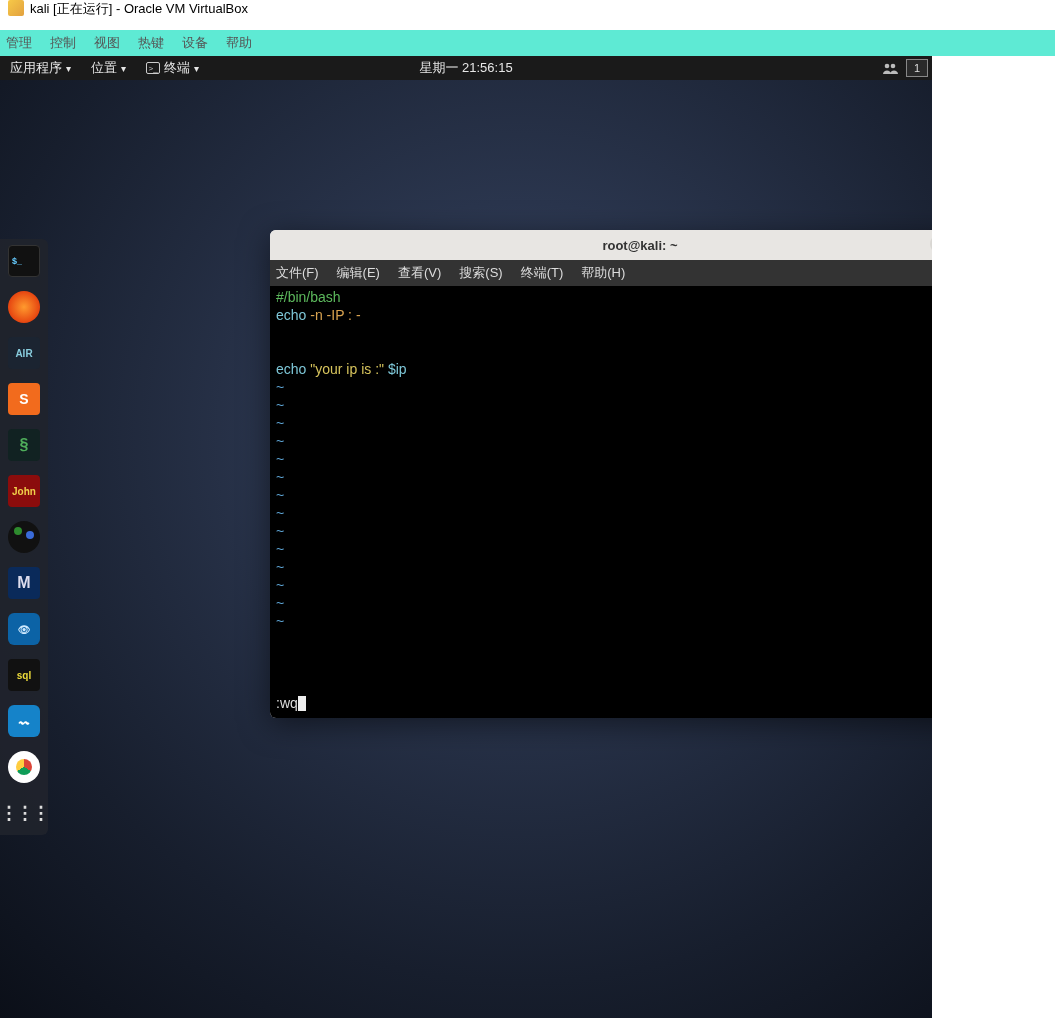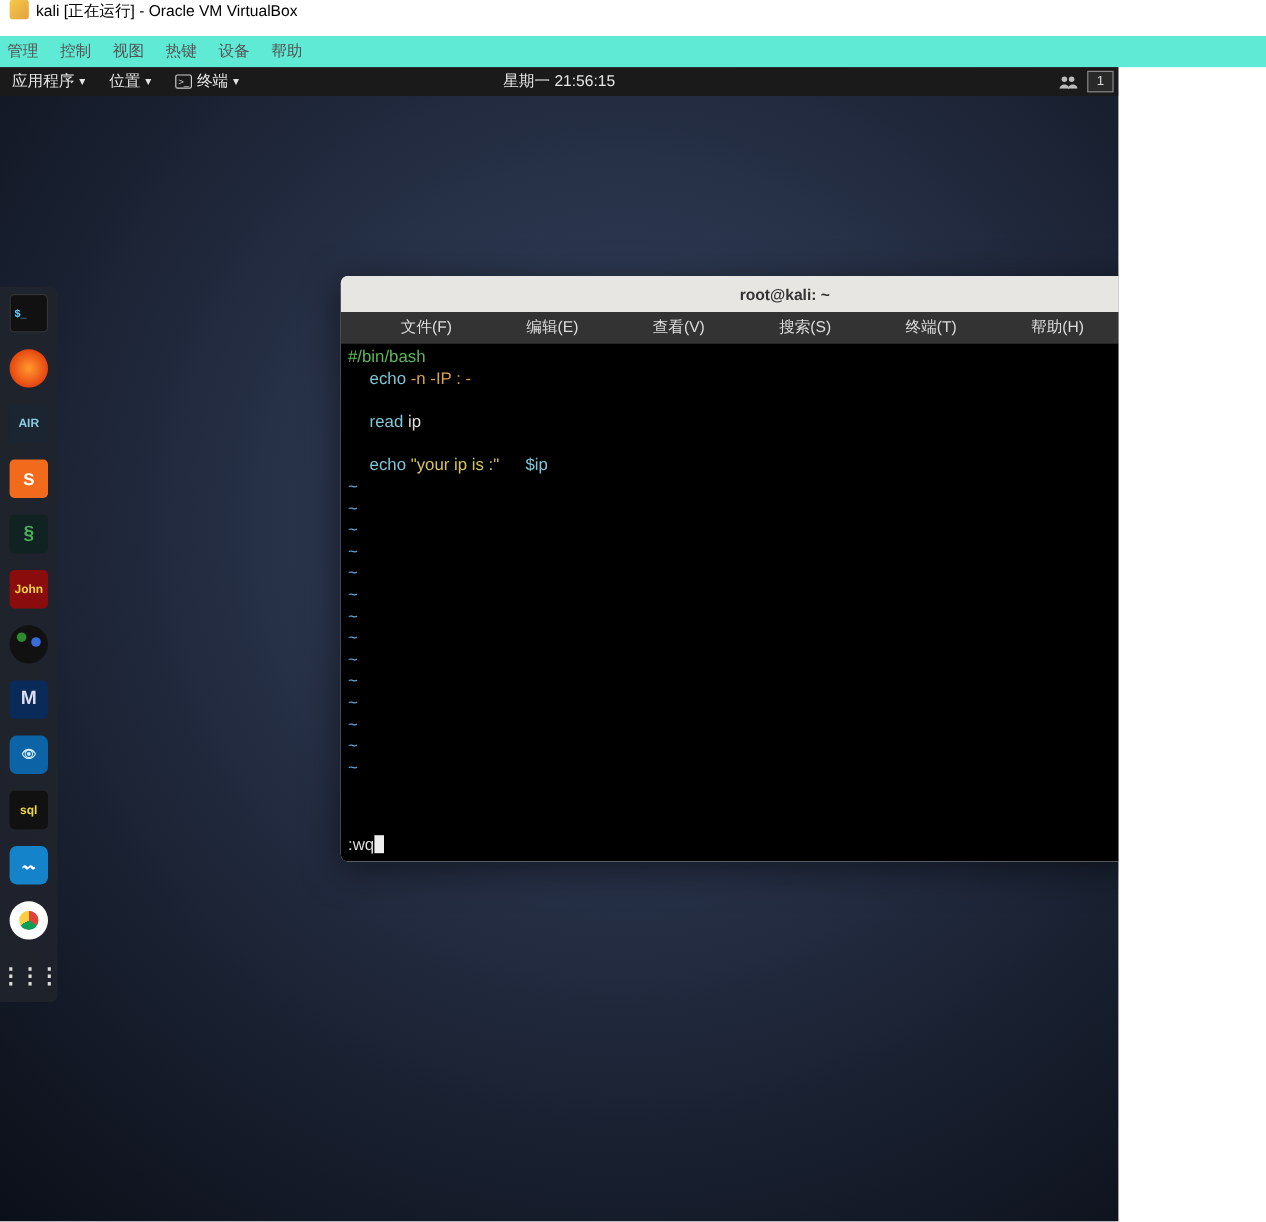--- a/index.html
+++ b/index.html
@@ -39,31 +39,31 @@
   .i-map::after{content:"";position:absolute;right:6px;top:10px;width:8px;height:8px;border-radius:50%;background:#3a6bd8;}
   .i-msf  { background:#0a2a5a; color:#dde; font-size:16px; }
   .i-eye  { background:#0c63a6; color:#cfeaff; border-radius:6px;}
   .i-sql  { background:#111; color:#eddc3a; font-size:10px;}
   .i-ws   { background:#1583c9; color:#fff; border-radius:6px;}
   .i-chr  { background:#fff; border-radius:50%; position:relative;}
   .i-chr::before{content:"";position:absolute;inset:8px;border-radius:50%;background:conic-gradient(#db4437 0 120deg,#0f9d58 120deg 240deg,#ffcd40 240deg 360deg);}
   .i-grid { background:transparent; color:#ddd; font-size:18px; letter-spacing:-2px;}
 
   
-  .termwin { position:absolute; left:284px; top:174px; width:740px; background:#e9e9e9; border-radius:6px; box-shadow:0 6px 30px rgba(0,0,0,.5); overflow:hidden; }
+  .termwin { position:absolute; left:270px; top:174px; width:740px; background:#e9e9e9; border-radius:6px; box-shadow:0 6px 30px rgba(0,0,0,.5); overflow:hidden; }
   .term-title { height:30px; background:#e8e6e3; display:flex; align-items:center; justify-content:center; position:relative; font-size:13px; color:#333; font-weight:bold; }
   .term-ctrls { position:absolute; right:8px; top:4px; display:flex; gap:6px; }
   .tc-btn { width:20px; height:20px; border-radius:50%; background:#d9d7d3; color:#555; display:flex; align-items:center; justify-content:center; font-size:11px; cursor:pointer; }
   .tc-btn.close{ background:#d9d7d3;}
   .term-menu { height:26px; background:#333; display:flex; align-items:center; padding:0 6px; font-size:13px; color:#ddd; gap:18px; }
-  .term-menu span { cursor:pointer;margin-left:44px; }
+  .term-menu span { cursor:pointer; }
   .term-body { background:#000000; color:#ddd; font-family:"DejaVu Sans Mono",Consolas,monospace; font-size:14px; line-height:18px; padding:2px 6px 4px 6px; min-height:432px; position:relative; }
   .sb { position:absolute; right:0; top:0; bottom:0; width:12px; background:#1c1c1c; }
   .sb-thumb { position:absolute; right:0; top:0; width:12px; height:30px; background:#6a6a6a; border-radius:2px;}
-  .c-g{color:#5cb85c;} .c-c{color:#7ec7d8;margin-left:18px;} .c-y{color:#d6c35c;} .c-o{color:#d8a24f;}
+  .c-g{color:#5cb85c;} .c-c{color:#7ec7d8;} .c-y{color:#d6c35c;} .c-o{color:#d8a24f;}
   .tilde{color:#5fa7d8;}
   .cmdline { position:absolute; left:6px; bottom:6px; color:#ddd; }
   .cursor { display:inline-block; width:8px; height:15px; background:#eee; vertical-align:text-bottom;}
 
   
   .swirl { position:absolute; left:420px; top:280px; width:420px; height:420px; opacity:.12; pointer-events:none;}
 </style>
 </head>
 <body>
 
@@ -146,21 +146,20 @@
       <span>编辑(E)</span>
       <span>查看(V)</span>
       <span>搜索(S)</span>
       <span>终端(T)</span>
       <span>帮助(H)</span>
     </div>
     <div class="term-body">
 <div><span class="c-g">#/bin/bash</span></div>
 <div><span class="c-c">echo</span><span class="c-o"> -n -IP : -</span></div>
 <div>&nbsp;</div>
-<div><span class="c-c">read</span><span> ip</span></div>
 <div>&nbsp;</div>
 <div><span class="c-c">echo</span> <span class="c-y">"your ip is :"</span> <span class="c-c">$ip</span></div>
 <div id="tildes">
           <div class="tilde">~</div>
           <div class="tilde">~</div>
           <div class="tilde">~</div>
           <div class="tilde">~</div>
           <div class="tilde">~</div>
           <div class="tilde">~</div>
           <div class="tilde">~</div>

